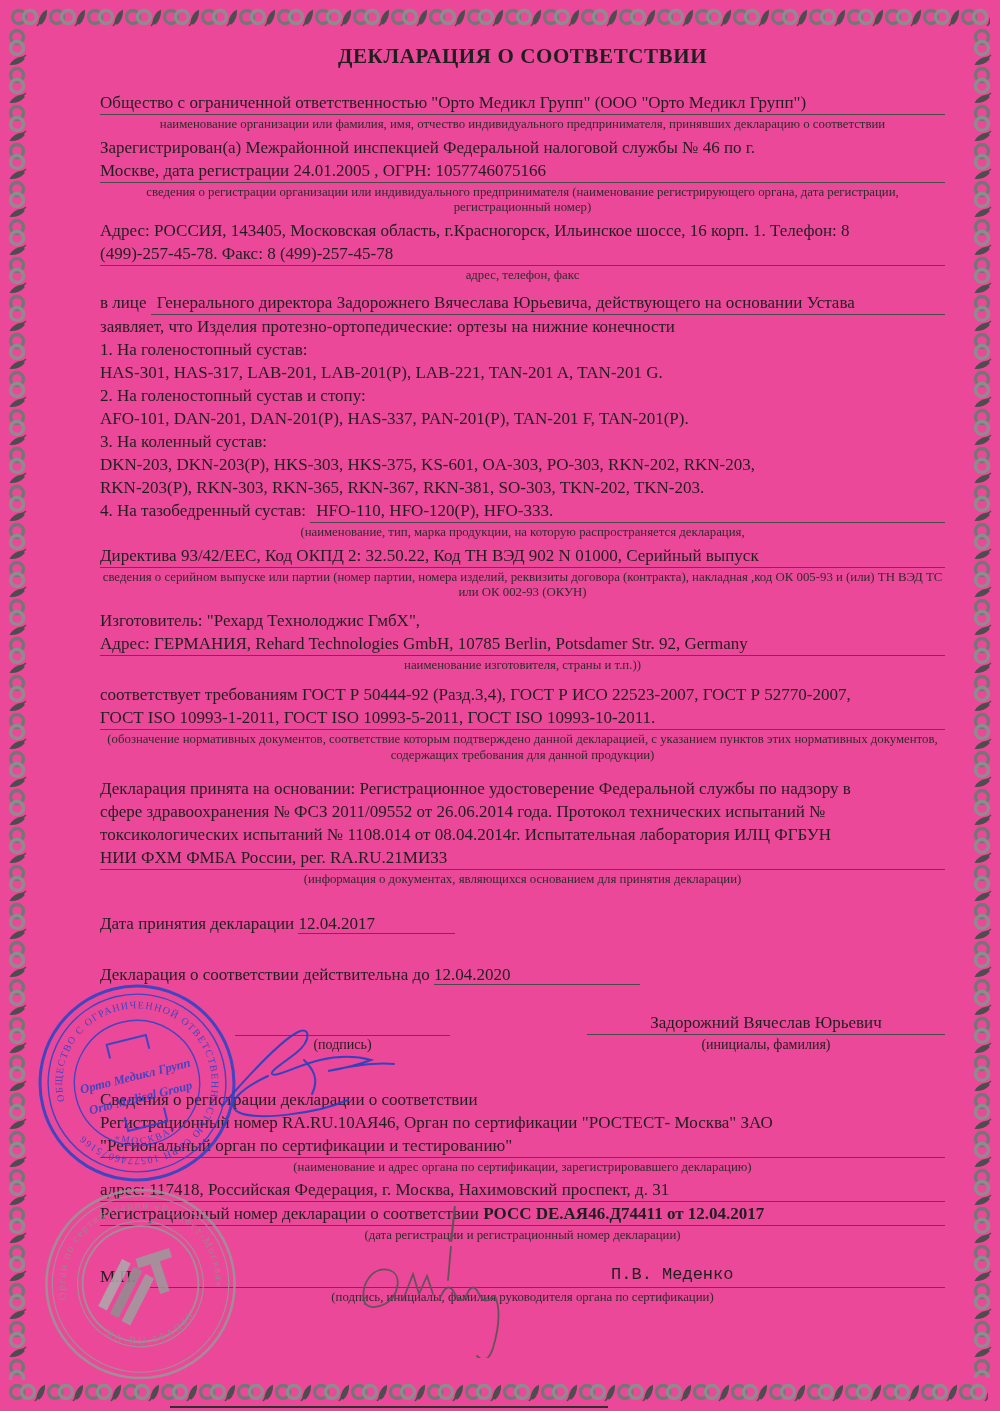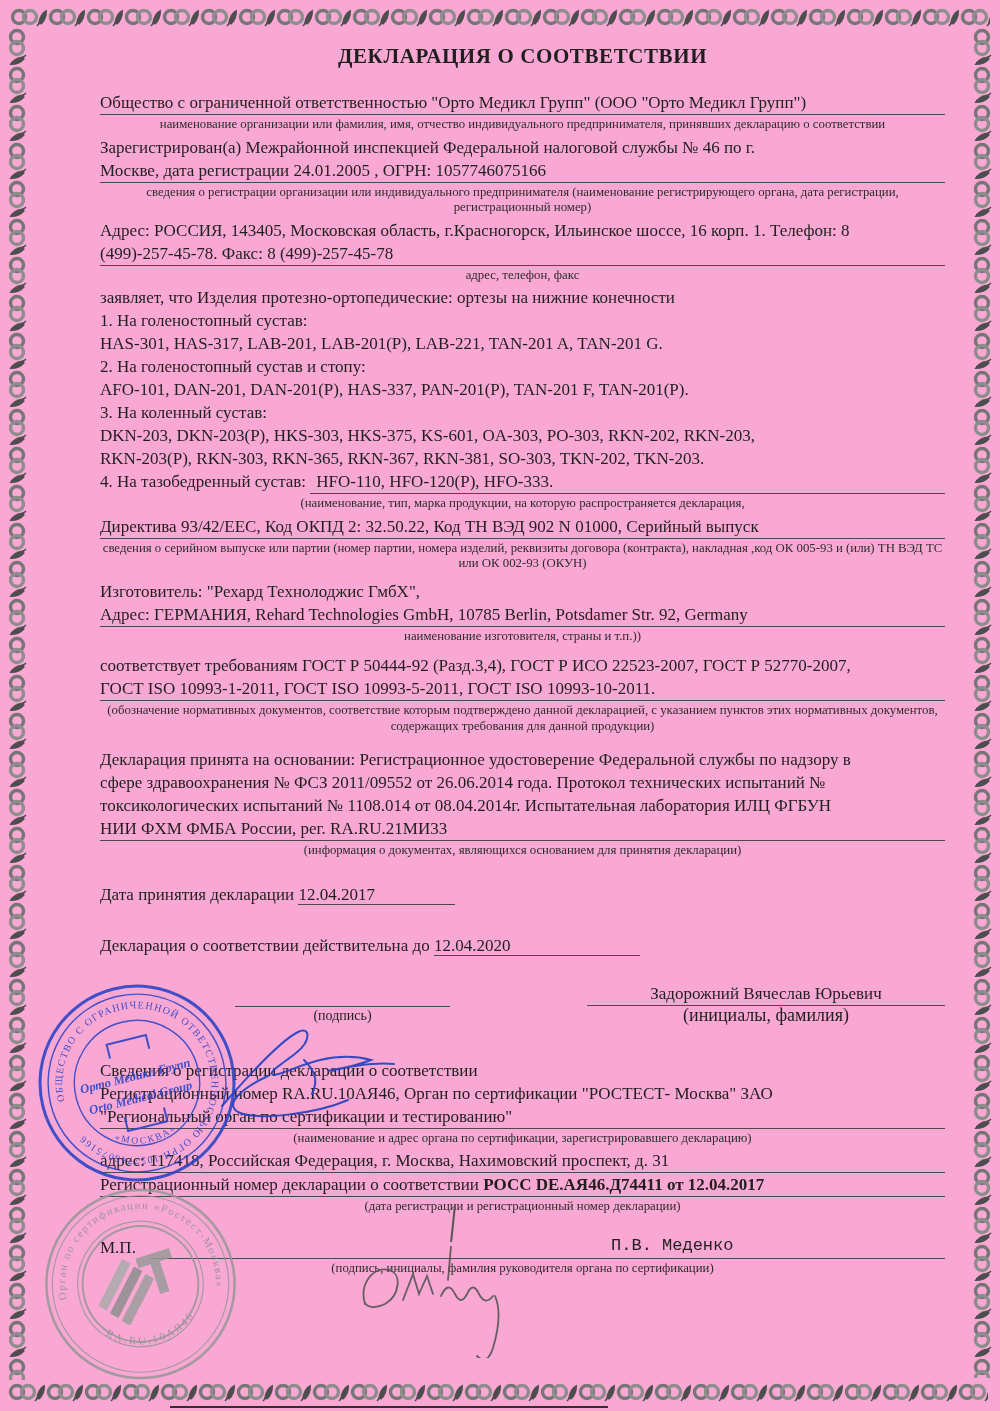--- a/index.html
+++ b/index.html
@@ -1,35 +1,35 @@
 <!DOCTYPE html>
 <html><head>
 <meta charset="utf-8">
 <style>
   html,body{margin:0;padding:0;background:#e8e8e8;}
-  .page{position:relative;width:1000px;height:1411px;background:#f9a8d4;overflow:hidden;
+  .page{position:relative;width:1000px;height:1411px;background:#ec4899;overflow:hidden;
         font-family:"Liberation Serif","DejaVu Serif",serif;color:#1f1f1f;}
   .content{position:absolute;left:100px;top:44px;width:845px;}
   .title{text-align:center;font-weight:bold;font-size:21px;letter-spacing:.6px;margin:0 0 22px 0;}
   .line{font-size:17px;line-height:23px;}
   .u{border-bottom:1.2px solid #4a4a4a;}
   .note{font-size:12.8px;line-height:15.5px;text-align:center;color:#2c2c2c;margin:2px 0 3px 0;}
   .flexline{display:flex;font-size:17px;line-height:23px;}
   .flexline .prefix{white-space:pre;}
   .fill{flex:1;border-bottom:1.2px solid #4a4a4a;padding-left:6px;}
   .mt8{margin-top:8px}.mt10{margin-top:10px}.mt14{margin-top:14px}.mt20{margin-top:20px}.mt24{margin-top:24px}
   .u-pad80{border-bottom:1.2px solid #4a4a4a;padding-right:80px;}
   .u-pad130{border-bottom:1.2px solid #4a4a4a;padding-right:130px;}
   .sigrow{display:flex;margin-top:16px;height:66px;}
   .sig-left{width:420px;padding-top:32px;}
   .sigline{margin-left:135px;width:215px;border-bottom:1.1px solid #4a4a4a;height:1px;}
   .signote{margin-left:135px;width:215px;text-align:center;font-size:14px;line-height:18px;}
   .sig-right{margin-left:auto;width:358px;padding-top:10px;}
   .signame{text-align:center;font-size:17px;line-height:22px;border-bottom:1.1px solid #4a4a4a;}
-  .signote2{text-align:center;font-size:18px;line-height:19px;}
+  .signote2{text-align:center;font-size:14px;line-height:19px;}
   .mprow{display:flex;align-items:flex-end;margin-top:18px;font-size:17px;line-height:23px;}
   .mpline{flex:1;border-bottom:1.1px solid #4a4a4a;margin-left:14px;position:relative;height:25px;}
   .mpname{position:absolute;left:58%;bottom:1px;font-size:17px;font-family:Liberation Mono, monospace;}
   .bold{font-weight:bold;}
   .ornament{position:absolute;}
   .stray{position:absolute;background:#565656;}
   .endline{position:absolute;left:170px;top:1406px;width:438px;height:2px;background:#2f2f2f;}
   svg text{font-family:"Liberation Serif","DejaVu Serif",serif;}
 </style>
 </head>
@@ -90,20 +90,24 @@
     <div class="note">наименование организации или фамилия, имя, отчество индивидуального предпринимателя, принявших декларацию о соответствии</div>
 
     <div class="line">Зарегистрирован(а) Межрайонной инспекцией Федеральной налоговой службы № 46 по г.</div>
     <div class="line u">Москве, дата регистрации 24.01.2005 , ОГРН: 1057746075166</div>
     <div class="note">сведения о регистрации организации или индивидуального предпринимателя (наименование регистрирующего органа, дата регистрации, регистрационный номер)</div>
 
     <div class="line">Адрес: РОССИЯ, 143405, Московская область, г.Красногорск, Ильинское шоссе, 16 корп. 1. Телефон: 8</div>
     <div class="line u">(499)-257-45-78. Факс: 8 (499)-257-45-78</div>
     <div class="note">адрес, телефон, факс</div>
 
+    <div class="flexline mt8">
+      <span class="prefix">в лице </span>
+      <span class="fill">Генерального директора Задорожнего Вячеслава Юрьевича, действующего на основании Устава</span>
+    </div>
 
     <div class="line">заявляет, что Изделия протезно-ортопедические: ортезы на нижние конечности</div>
 
     <div class="line">1. На голеностопный сустав:</div>
     <div class="line">HAS-301, HAS-317, LAB-201, LAB-201(P), LAB-221, TAN-201 A, TAN-201 G.</div>
     <div class="line">2. На голеностопный сустав и стопу:</div>
     <div class="line">AFO-101, DAN-201, DAN-201(P), HAS-337, PAN-201(P), TAN-201 F, TAN-201(P).</div>
     <div class="line">3. На коленный сустав:</div>
     <div class="line">DKN-203, DKN-203(P), HKS-303, HKS-375, KS-601, OA-303, PO-303, RKN-202, RKN-203,</div>
     <div class="line">RKN-203(P), RKN-303, RKN-365, RKN-367, RKN-381, SO-303, TKN-202, TKN-203.</div>

